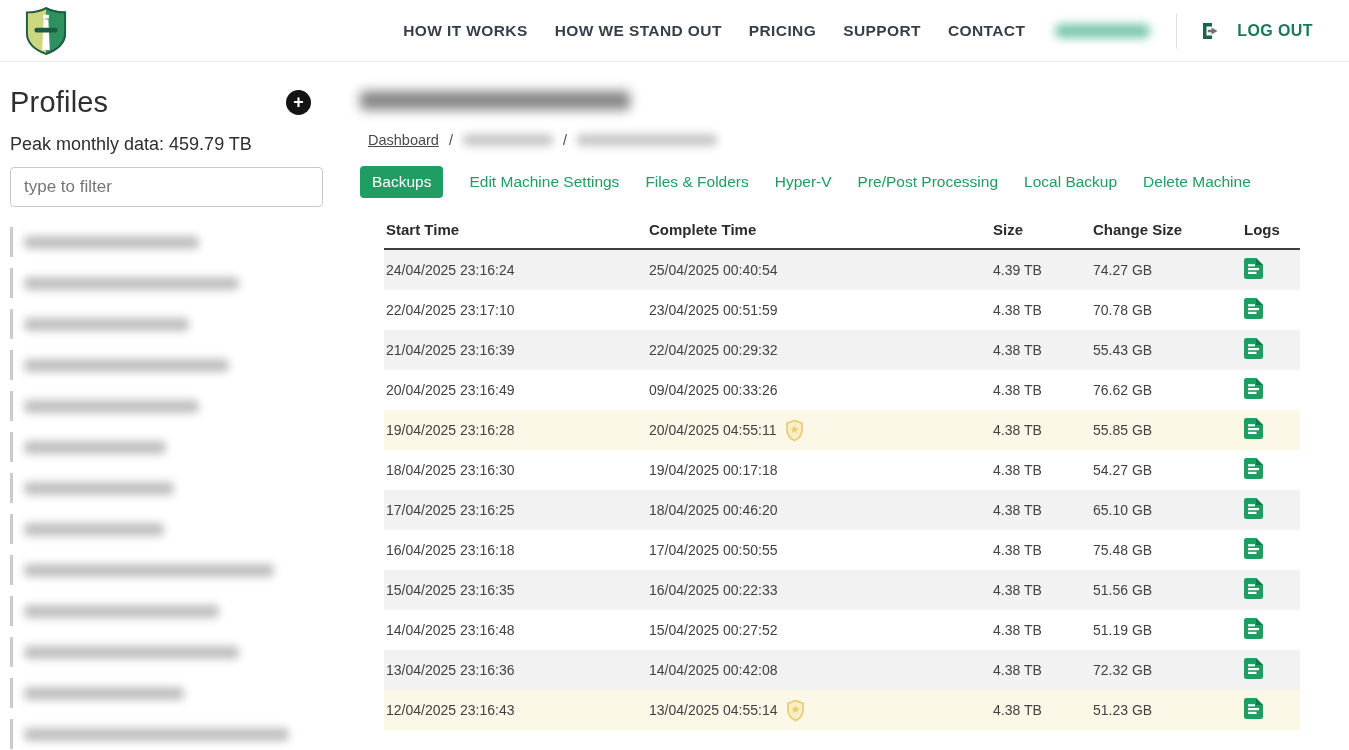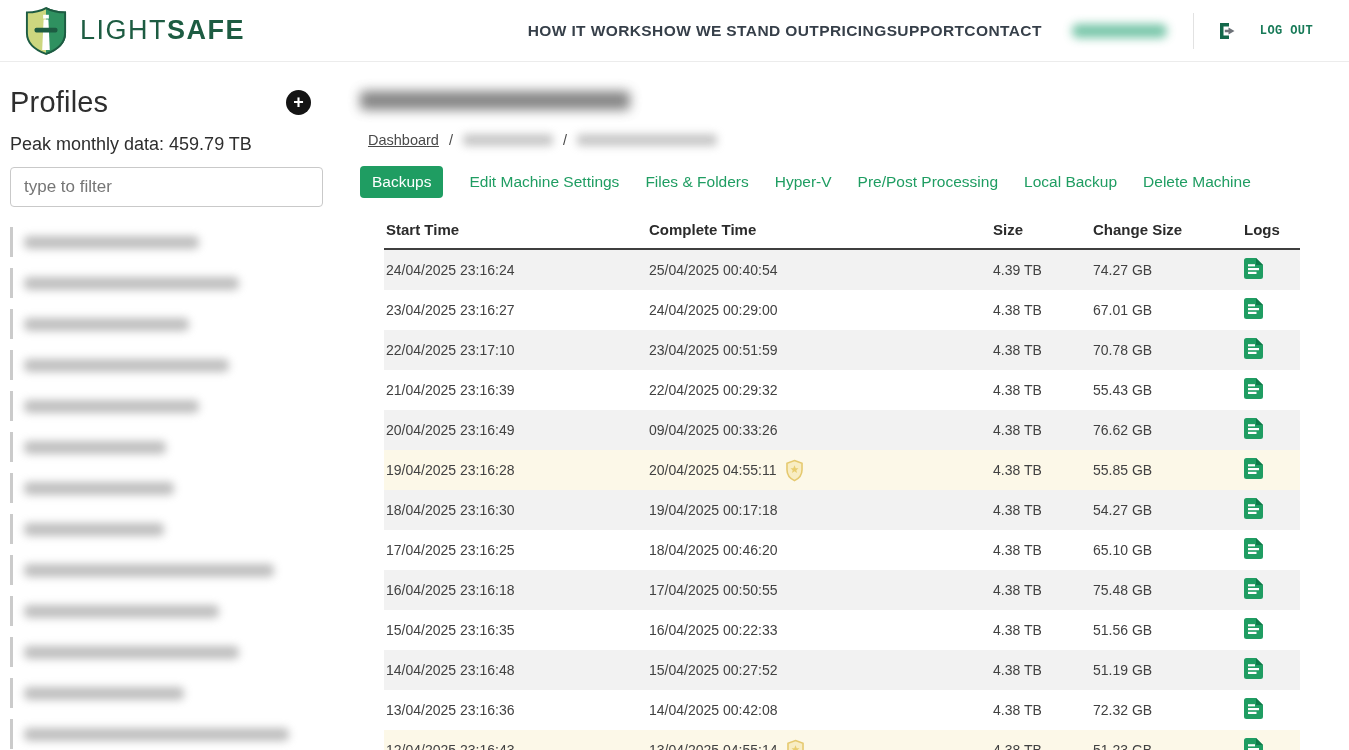--- a/index.html
+++ b/index.html
@@ -11,28 +11,28 @@
   a { text-decoration:none; cursor:pointer; }
 
   
   header {
     height:62px; display:flex; align-items:center;
     padding:0 36px 0 25px; border-bottom:1px solid #ececec; background:#fff;
   }
   .logo { display:flex; align-items:center; gap:13px; }
   .logo-text { font-size:27px; letter-spacing:1.5px; color:#1d5c42; font-weight:400; }
   .logo-text b { font-weight:700; }
-  nav.main-nav { margin-left:auto; display:flex; align-items:flex-end; }
+  nav.main-nav { margin-left:auto; display:flex; gap:27px; align-items:flex-end; }
   .nav-link { font-size:15.5px; font-weight:700; color:#363f49; letter-spacing:.4px; }
   .user-area { display:flex; align-items:center; margin-left:30px; }
   .redacted { filter:blur(5px); border-radius:6px; display:inline-block; }
   .username-redacted { height:14px; background:#57b894; opacity:.8; }
   .header-divider { width:1px; height:36px; background:#e2e2e2; margin:0 24px 0 26px; }
-  .logout { display:flex; align-items:center; gap:22px; font-size:12px; font-weight:700;
-            color:#187a58; letter-spacing:.4px;font-family:Liberation Mono, monospace; }
+  .logout { display:flex; align-items:center; gap:16px; font-size:16px; font-weight:700;
+            color:#187a58; letter-spacing:.4px; }
 
   
   .page { display:flex; height:688px; }
   aside {
     width:345px; flex-shrink:0; padding:24px 22px 10px 10px; overflow:hidden;
   }
   .sidebar-head { display:flex; align-items:center; justify-content:space-between; }
   .sidebar-title { font-size:29px; font-weight:500; color:#2e2e2e; letter-spacing:.2px; }
   .add-btn {
     width:25px; height:25px; border-radius:50%; background:#141414; color:#fff;
@@ -92,21 +92,20 @@
               <rect x="22" y="0" width="22" height="50"></rect>
             </clipPath>
           </defs>
         <path d="M22 1 C16 4.5 9 5.5 2 5.5 V27 C2 38 10 44.5 22 49 C34 44.5 42 38 42 27 V5.5 C35 5.5 28 4.5 22 1 Z" fill="#ccd77f" stroke="#1d5c42" stroke-width="2"></path>
         <path d="M22 1 C16 4.5 9 5.5 2 5.5 V27 C2 38 10 44.5 22 49 C34 44.5 42 38 42 27 V5.5 C35 5.5 28 4.5 22 1 Z" fill="#2f9160" clip-path="url(#rhalf)" stroke="#1d5c42" stroke-width="2"></path>
         <polygon points="19.5,13 24.5,13 26,45 18,45" fill="#ffffff"></polygon>
         <rect x="19" y="8" width="6" height="4" fill="#ffffff"></rect>
         <rect x="10" y="21.5" width="24" height="5" rx="2" fill="#1d5c42"></rect>
       </svg>
     </span>
-    <span class="logo-text"><span>LIGHT</span><b>SAFE</b></span>
   </div>
 
   <nav class="main-nav">
 
       <a class="nav-link">HOW IT WORKS</a>
 
       <a class="nav-link">HOW WE STAND OUT</a>
 
       <a class="nav-link">PRICING</a>
 
@@ -262,42 +261,20 @@
                   <path d="M0 2.5 A2.5 2.5 0 0 1 2.5 0 H12 L19 7 V18.5 A2.5 2.5 0 0 1 16.5 21 H2.5 A2.5 2.5 0 0 1 0 18.5 Z" fill="#1f9d62"></path>
                   <path d="M12 0 L19 7 H12 Z" fill="#0f7a4a"></path>
                   <rect x="4" y="6.2" width="7" height="2.2" fill="#fff"></rect>
                   <rect x="4" y="10" width="11" height="2.2" fill="#fff"></rect>
                   <rect x="4" y="13.8" width="8.5" height="2.2" fill="#fff"></rect>
                 </svg>
               </a>
             </td>
           </tr>
 
-          <tr>
-            <td>23/04/2025 23:16:27</td>
-            <td>
-              <div class="cell-flex">
-                <span>24/04/2025 00:29:00</span>
-
-              </div>
-            </td>
-            <td>4.38 TB</td>
-            <td>67.01 GB</td>
-            <td class="logs-cell">
-              <a>
-                <svg width="19" height="21" viewBox="0 0 19 21">
-                  <path d="M0 2.5 A2.5 2.5 0 0 1 2.5 0 H12 L19 7 V18.5 A2.5 2.5 0 0 1 16.5 21 H2.5 A2.5 2.5 0 0 1 0 18.5 Z" fill="#1f9d62"></path>
-                  <path d="M12 0 L19 7 H12 Z" fill="#0f7a4a"></path>
-                  <rect x="4" y="6.2" width="7" height="2.2" fill="#fff"></rect>
-                  <rect x="4" y="10" width="11" height="2.2" fill="#fff"></rect>
-                  <rect x="4" y="13.8" width="8.5" height="2.2" fill="#fff"></rect>
-                </svg>
-              </a>
-            </td>
-          </tr>
 
           <tr>
             <td>22/04/2025 23:17:10</td>
             <td>
               <div class="cell-flex">
                 <span>23/04/2025 00:51:59</span>
 
               </div>
             </td>
             <td>4.38 TB</td>

